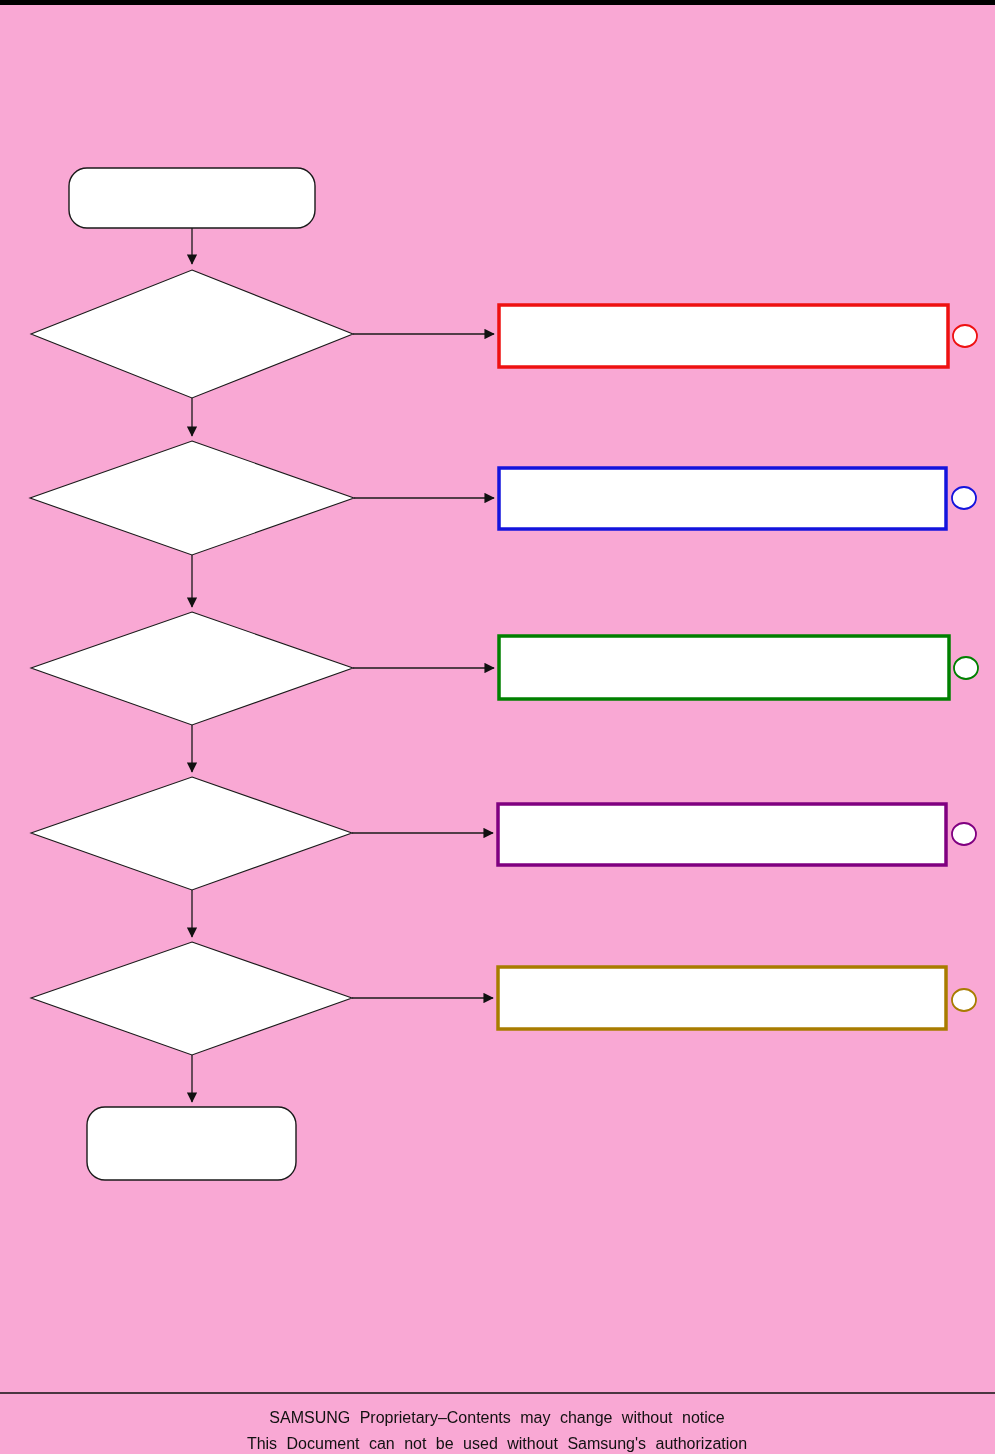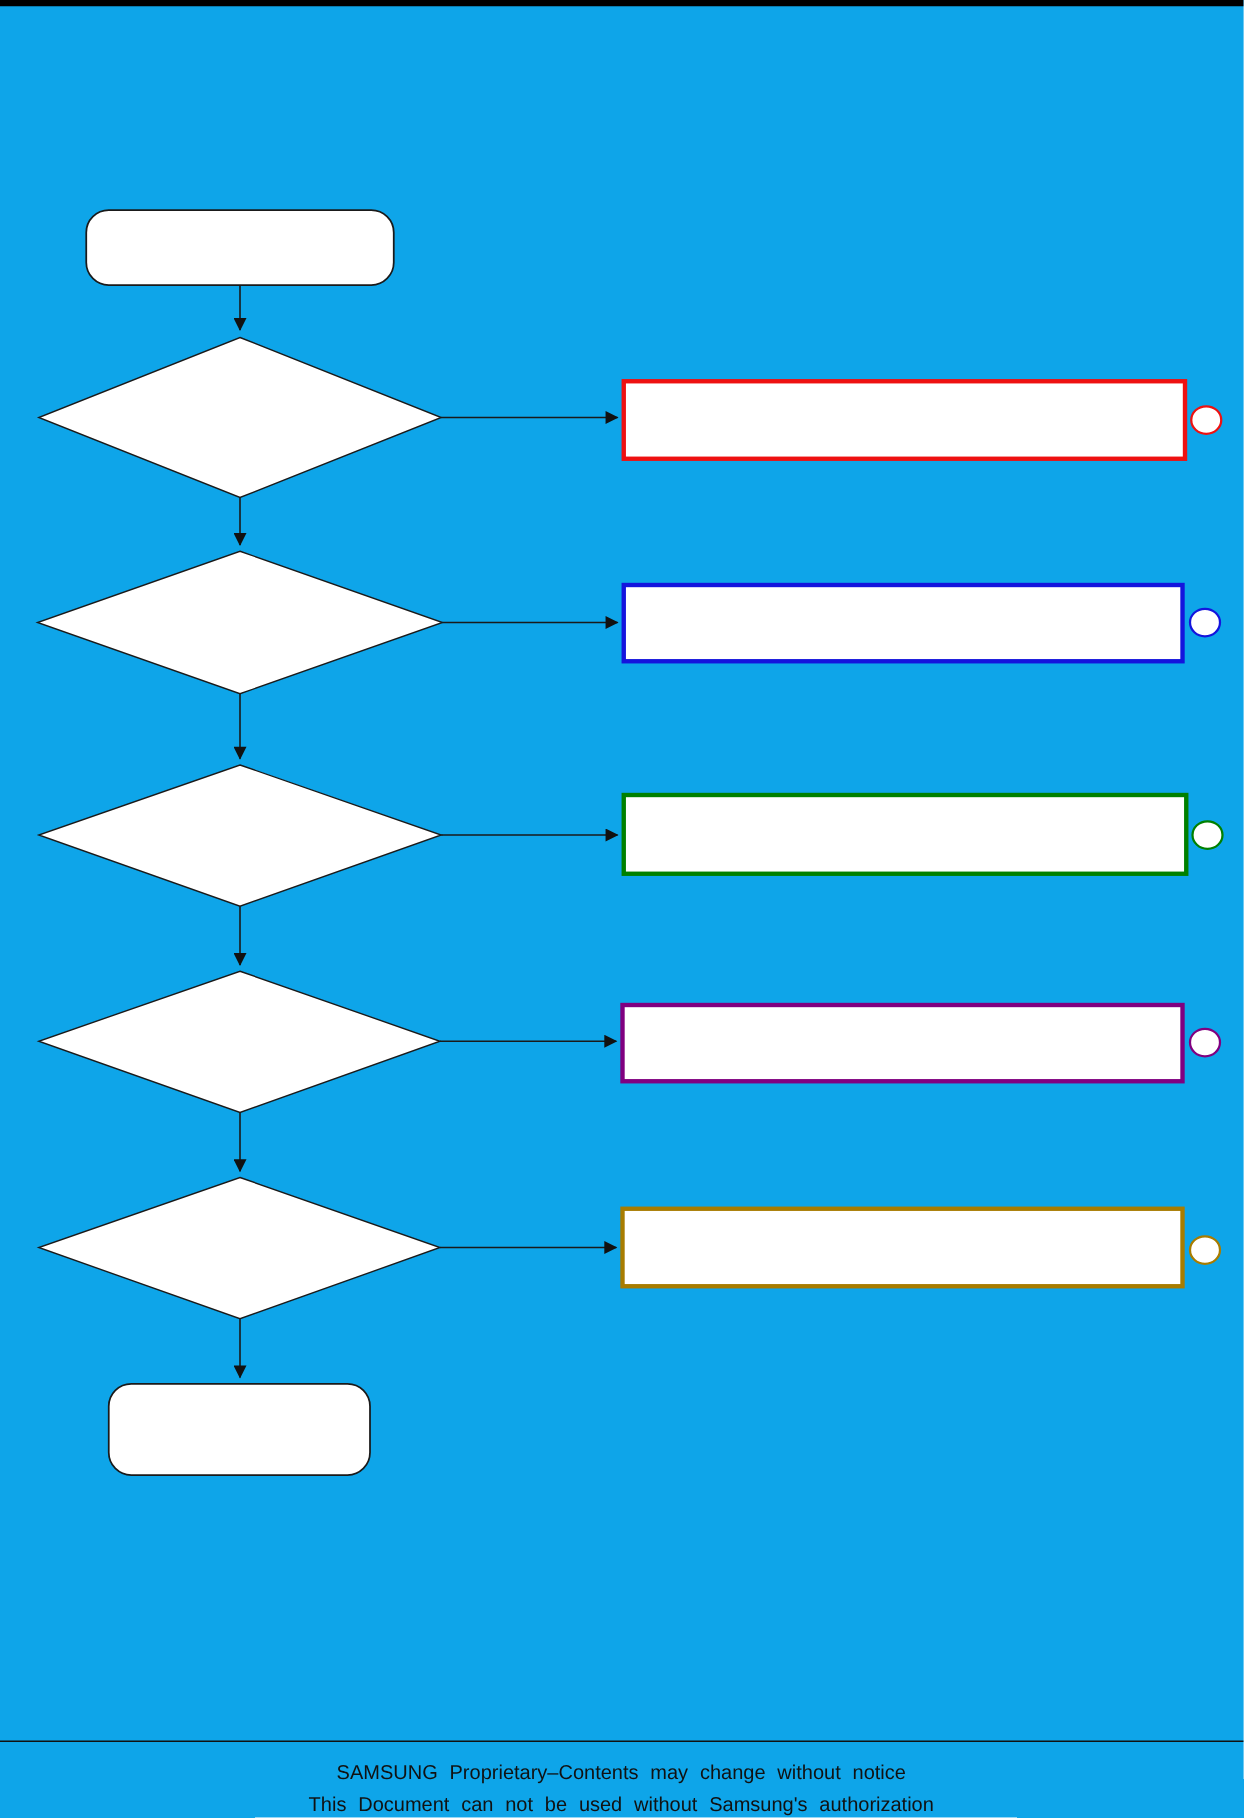--- a/index.html
+++ b/index.html
@@ -7,21 +7,21 @@
     padding: 0;
     background: #ffffff;
     width: 995px;
     height: 1454px;
     font-family: "Liberation Sans", sans-serif;
   }
   .page {
     position: relative;
     width: 995px;
     height: 1454px;
-    background: #0ea5e9;
+    background: #f9a8d4;
     overflow: hidden;
   }
   svg { display: block; }
   .shape-line {
     stroke: #1a1a1a;
     stroke-width: 1.3;
     fill: none;
   }
   .terminator {
     fill: #ffffff;

